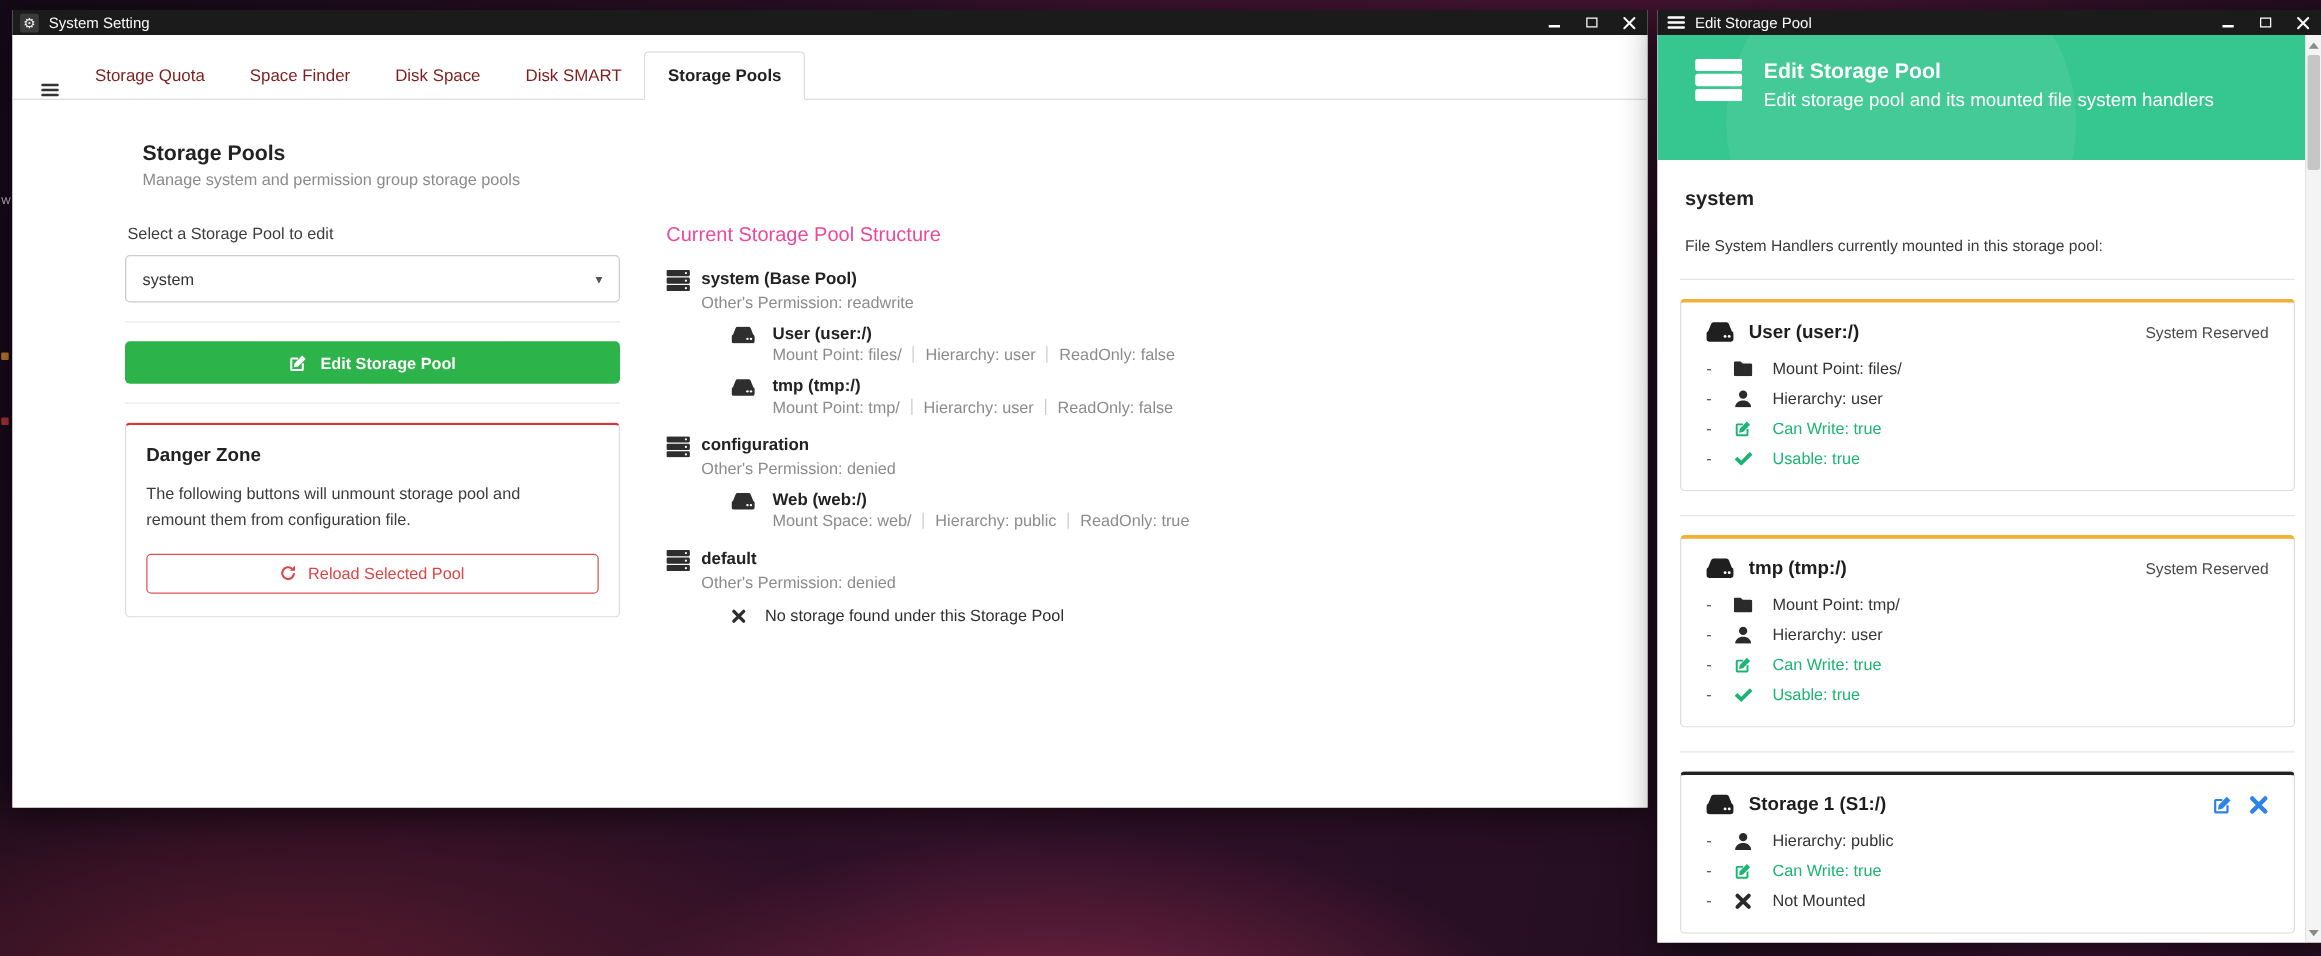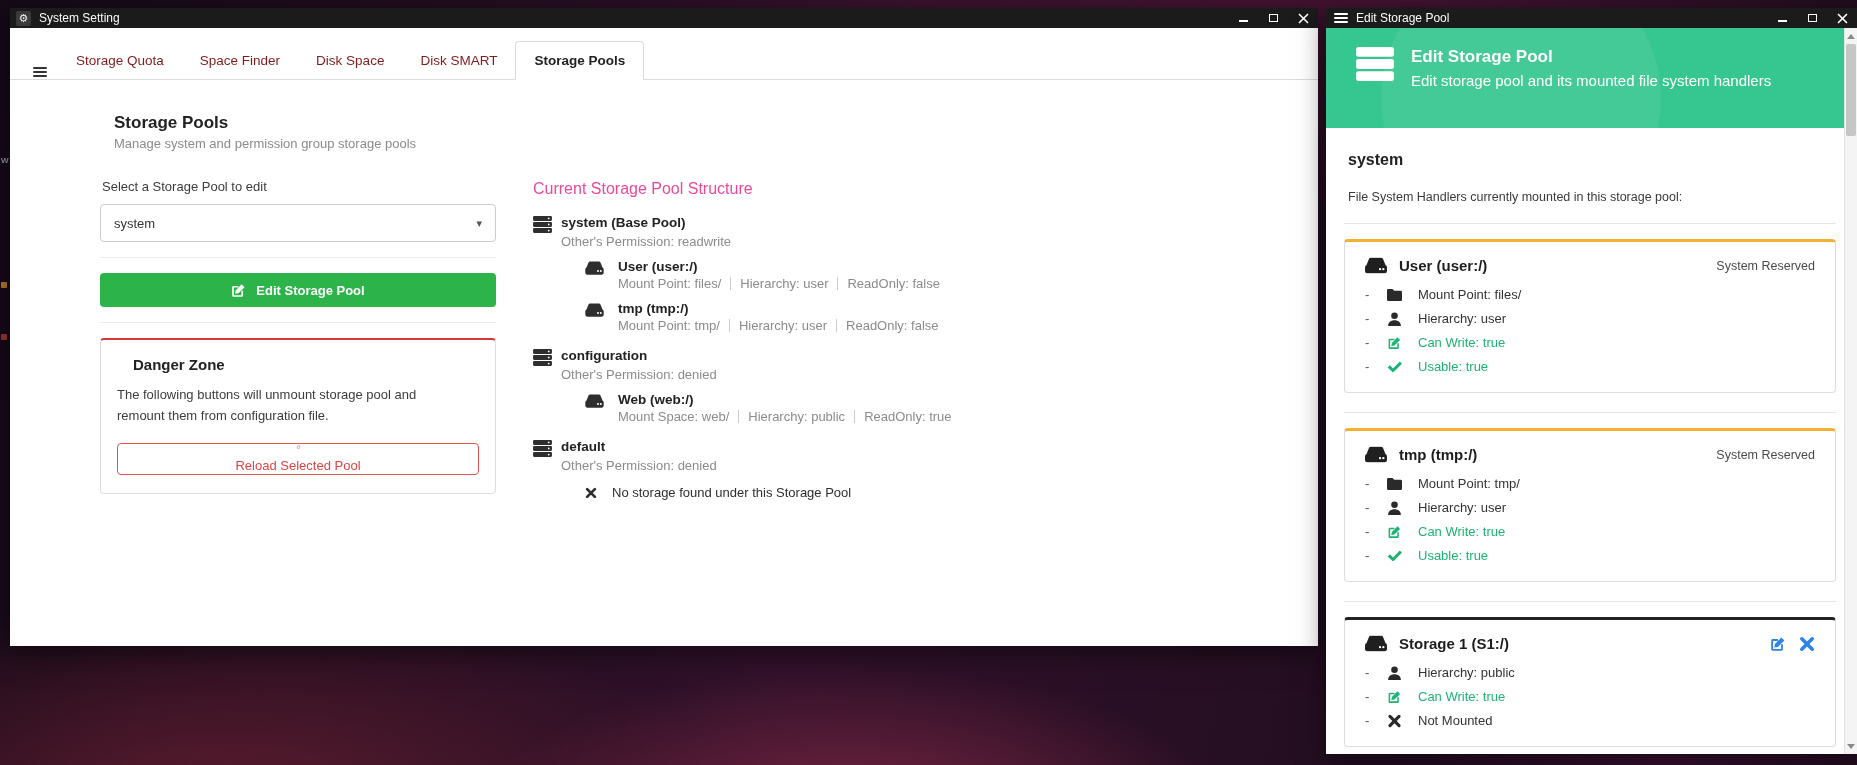--- a/index.html
+++ b/index.html
@@ -46,24 +46,24 @@
   .page-sub{font-size:13px;color:#8b8b8b;margin:0 0 28px 14px;}
   .sel-label{font-size:13px;color:#3c3c3c;margin:0 0 10px 2px;}
   .select{height:36px;border:1px solid #cbcbcb;border-radius:4px;display:flex;align-items:center;
     justify-content:space-between;padding:0 13px;font-size:13px;color:#333;background:#fff;cursor:pointer;}
   .caret{color:#555;font-size:11px;}
   hr.sep{border:none;border-top:1px solid #ececec;margin:15px 0;}
   .btn-green{height:34px;border:none;border-radius:4px;background:var(--btn-green,#2cb34a);color:#fff;
     width:100%;font-weight:bold;font-size:13px;display:flex;align-items:center;justify-content:center;gap:10px;cursor:pointer;}
   .btn-green svg{width:15px;height:15px;}
   .danger-card{border:1px solid #ddd;border-top:2px solid #dc3535;border-radius:4px;padding:16px 16px 18px;margin-top:2px;}
-  .danger-title{font-size:15px;font-weight:bold;color:#222;margin:0 16px 12px;}
+  .danger-title{font-size:15px;font-weight:bold;color:#222;margin:0 0 12px;}
   .danger-desc{font-size:13px;color:#3c3c3c;line-height:1.6;margin:0 0 16px;width:330px;}
   .btn-outline-danger{height:32px;width:100%;background:#fff;border:1px solid #e05252;border-radius:4px;
-    color:#e04343;font-size:13px;display:flex;align-items:center;justify-content:flex-end;gap:9px;cursor:pointer;margin-top:10px;flex-direction:column;}
+    color:#e04343;font-size:13px;display:flex;align-items:center;justify-content:center;gap:9px;cursor:pointer;margin-top:10px;}
   .btn-outline-danger:first-of-type{margin-top:0;}
   .btn-outline-danger svg{width:13px;height:13px;}
 
   .mid-col{position:absolute;left:523px;top:100px;width:580px;}
   .structure-label{font-size:16px;color:#ec4899;margin:0 0 16px;}
   .pool{margin-bottom:14px;}
   .pool-head{display:flex;align-items:flex-start;}
   .pool-icon{width:19px;height:17px;color:#2e2e2e;margin:2px 9px 0 0;flex:none;}
   .pool-icon svg{width:19px;height:17px;display:block;}
   .pool-name{font-size:13.5px;font-weight:bold;color:#222;line-height:17px;}

